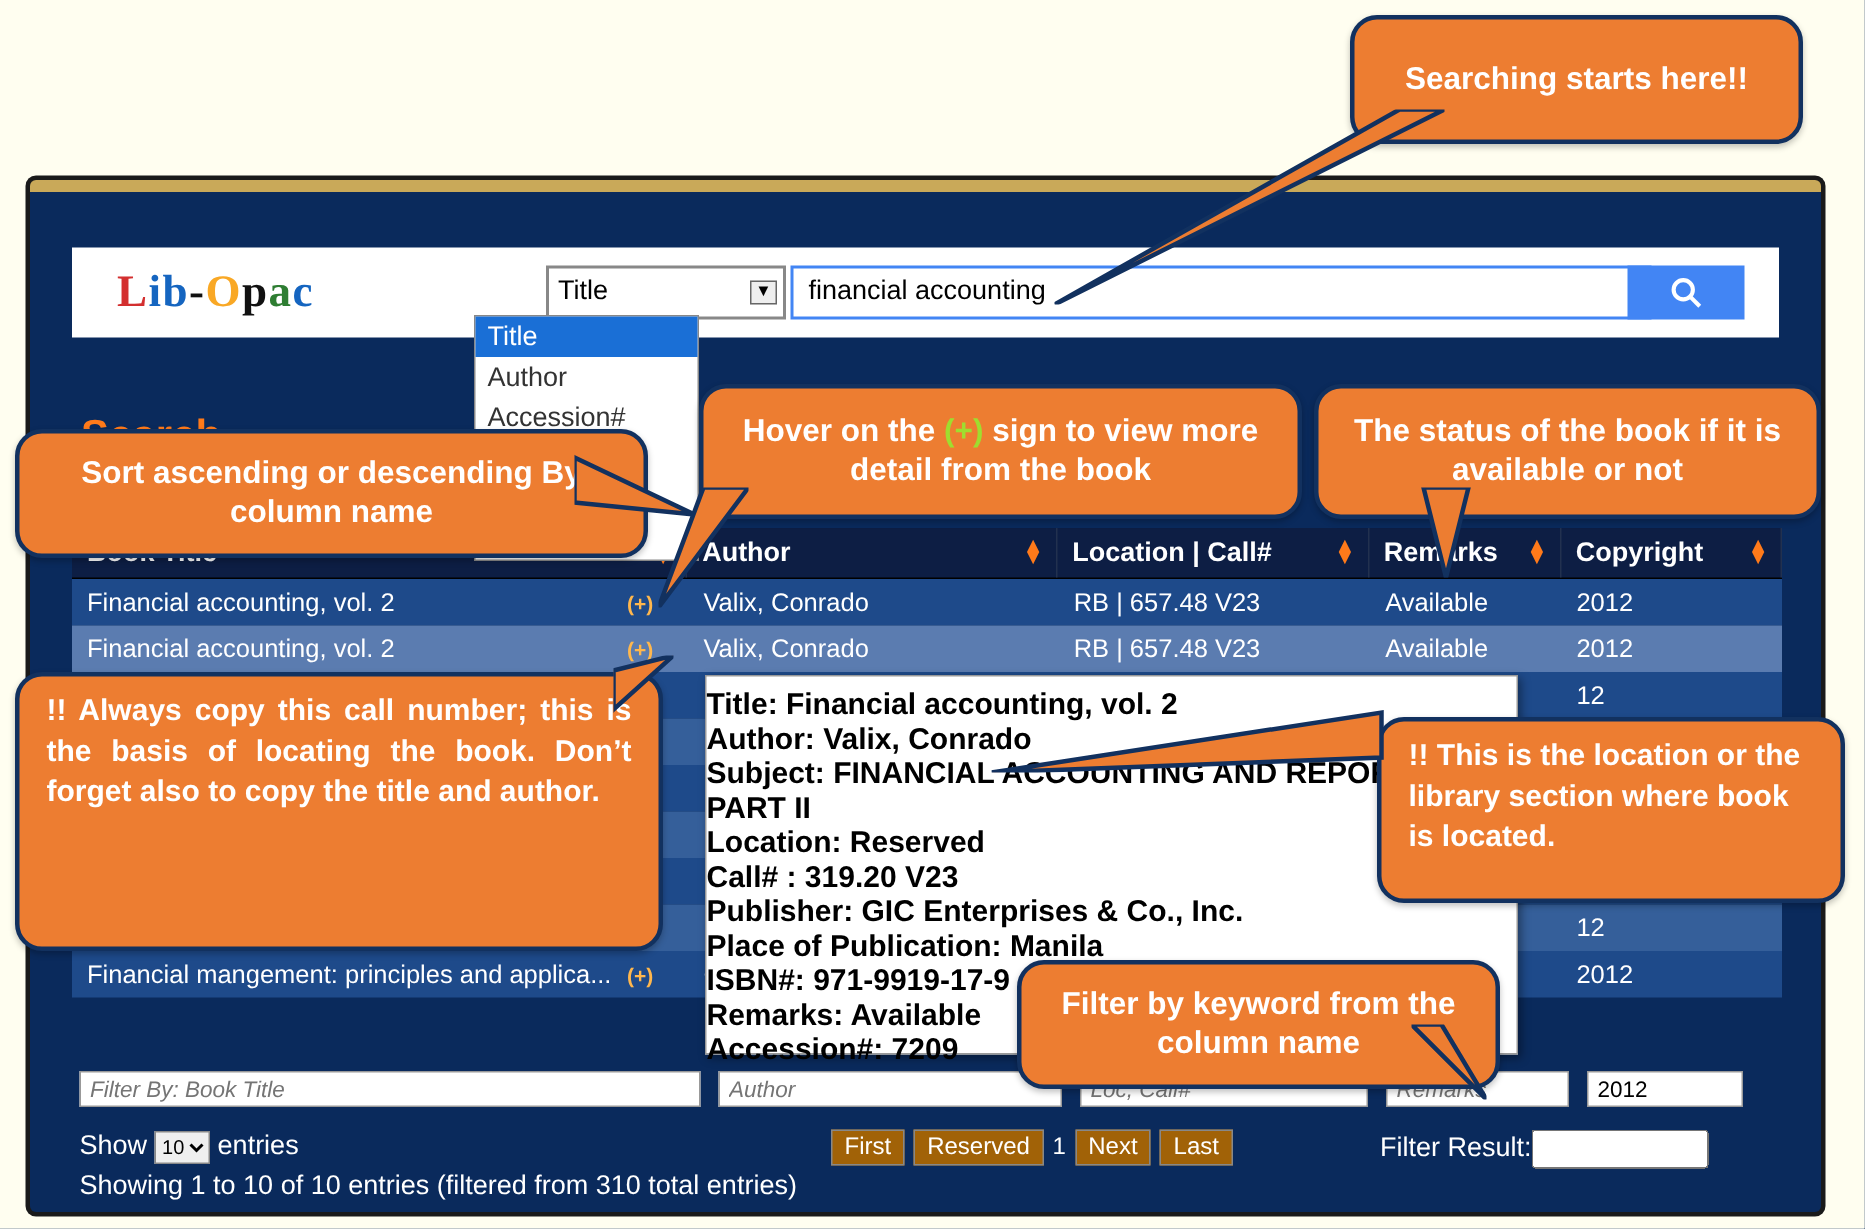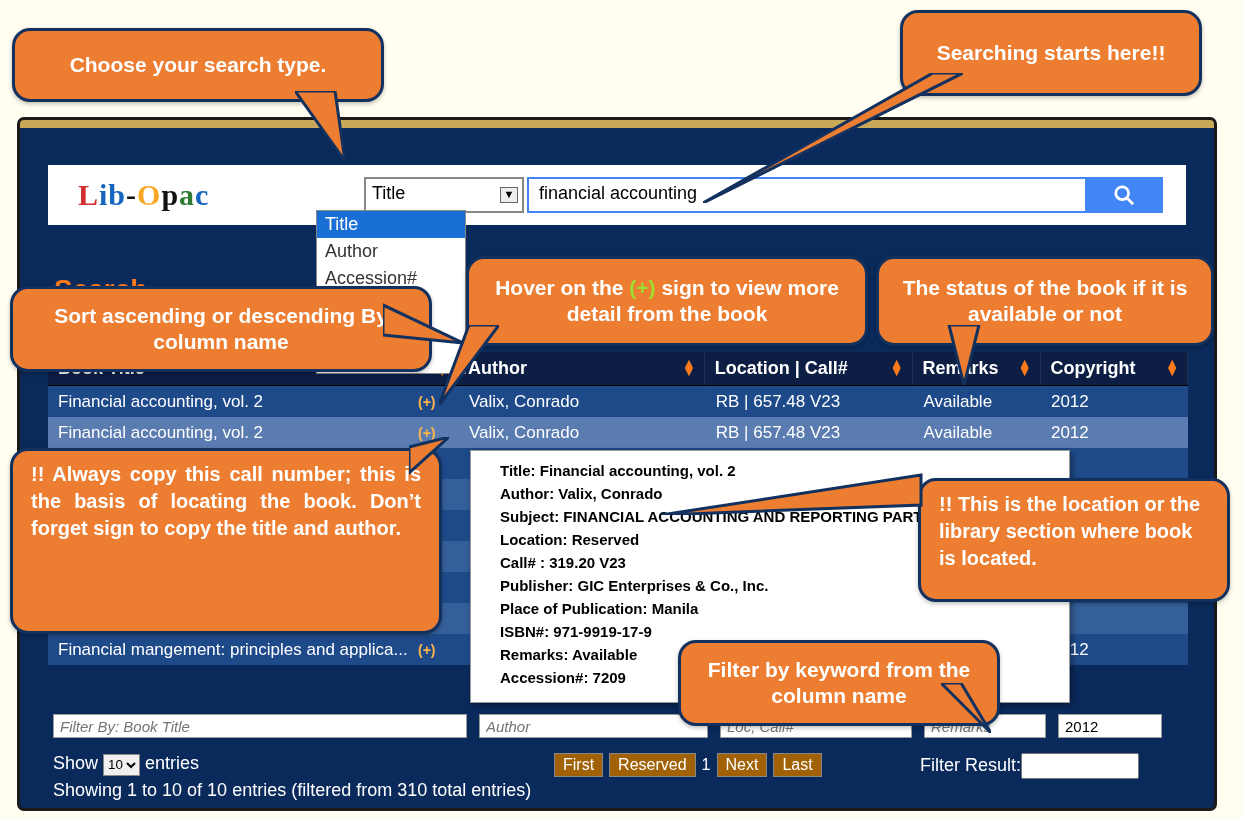--- a/index.html
+++ b/index.html
@@ -25,21 +25,21 @@
   .th-row{display:flex;background:#0d1e44;border-bottom:1px solid #000;}
   .th{color:#fff;font-weight:bold;font-size:18px;padding:6px 10px;position:relative;border-right:1px solid #22314f;}
   .th .sort{position:absolute;right:8px;top:7px;font-size:14px;color:#ff7a1a;line-height:8px;}
   .c0{width:400px}.c1{width:232px}.c2{width:192px}.c3{width:110px}.c4{width:130px}
   .tr{display:flex;height:31px;align-items:center;font-size:17px;color:#fff;}
   .tr.alt{background:#1e4a8a}.tr:not(.alt){background:#355f9a}
   .tr.sel{background:#5b7cb0}
   .td{padding:0 10px;white-space:nowrap;overflow:hidden;text-overflow:ellipsis;}
   .plus{position:absolute;color:#ffb74d;font-weight:bold;font-size:14px;left:370px;}
   
-  .tip{position:absolute;left:470px;top:450px;width:540px;height:235px;background:#fff;border:1px solid #999;box-shadow:2px 2px 6px rgba(0,0,0,.4);z-index:4;padding:8px 29px;font-size:15px;font-weight:bold;line-height:23px;color:#000;}
+  .tip{position:absolute;left:470px;top:450px;width:540px;height:235px;background:#fff;border:1px solid #999;box-shadow:2px 2px 6px rgba(0,0,0,.4);z-index:4;padding:8px 0;font-size:20px;font-weight:bold;line-height:23px;color:#000;}
   
   .filters{position:absolute;left:53px;top:714px;display:flex;gap:12px;}
   .filters input{height:22px;border:1px solid #999;background:#fff;font-size:15px;font-style:italic;color:#888;padding:0 6px;}
   .paging{position:absolute;left:554px;top:753px;display:flex;gap:6px;align-items:center;color:#fff;font-size:16px;}
   .paging .btn{border:1px solid #888;background:#a16207;color:#fff;padding:2px 8px;}
   .show{position:absolute;left:53px;top:753px;color:#fff;font-size:18px;}
   .show select{border:1px solid #888;height:22px;}
   .summary{position:absolute;left:53px;top:780px;color:#fff;font-size:18px;}
   .fr{position:absolute;left:920px;top:753px;color:#fff;font-size:18px;}
   .fr input{height:20px;width:110px;}
@@ -201,26 +201,20 @@
     <span class="btn">Next</span>
     <span class="btn">Last</span>
   </div>
 
   <div class="summary">Showing 1 to 10 of 10 entries (filtered from 310 total entries)</div>
 
   <div class="fr">
     <span>Filter Result:</span><input style="">
   </div>
 
-  <div class="callout" style="left:12px;top:28px;width:330px;height:48px">
-    <span>Choose your search type.</span>
-    <svg style="position:absolute;left:280px;top:60px" width="60" height="70">
-        <polygon points="0,0 40,0 50,70" fill="#ed7d31" stroke="#12315f" stroke-width="3"></polygon>
-      </svg>
-  </div>
 
   <div class="callout" style="left:900px;top:10px;width:260px;height:60px">
     <span>Searching starts here!!</span>
     <svg style="position:absolute;left:-200px;top:60px" width="260" height="130">
         <polygon points="230,0 260,0 0,130" fill="#ed7d31" stroke="#12315f" stroke-width="3"></polygon>
       </svg>
   </div>
 
   <div class="callout" style="left:10px;top:286px;width:380px;height:60px">
     <span>Sort ascending or descending By column name</span>
@@ -237,21 +231,21 @@
   </div>
 
   <div class="callout" style="left:876px;top:256px;width:296px;height:64px">
     <span>The status of the book if it is available or not</span>
     <svg style="position:absolute;left:60px;top:66px" width="50" height="60">
         <polygon points="10,0 40,0 25,60" fill="#ed7d31" stroke="#12315f" stroke-width="3"></polygon>
       </svg>
   </div>
 
   <div class="callout just" style="left:10px;top:448px;width:390px;height:160px;display:block;text-align:justify">
-    <span>!! Always copy this call number; this is the basis of locating the book. Don’t forget sign to copy the title and author.</span>
+    <span>!! Always copy this call number; this is the basis of locating the book. Don’t forget also to copy the title and author.</span>
     <svg style="position:absolute;left:396px;top:-14px" width="40" height="40">
         <polygon points="0,10 0,36 40,0" fill="#ed7d31" stroke="#12315f" stroke-width="3"></polygon>
       </svg>
   </div>
 
   <div class="callout" style="left:678px;top:640px;width:280px;height:60px">
     <span>Filter by keyword from the column name</span>
     <svg style="position:absolute;left:260px;top:40px" width="50" height="50">
         <polygon points="0,0 20,0 50,50" fill="#ed7d31" stroke="#12315f" stroke-width="3"></polygon>
       </svg>

